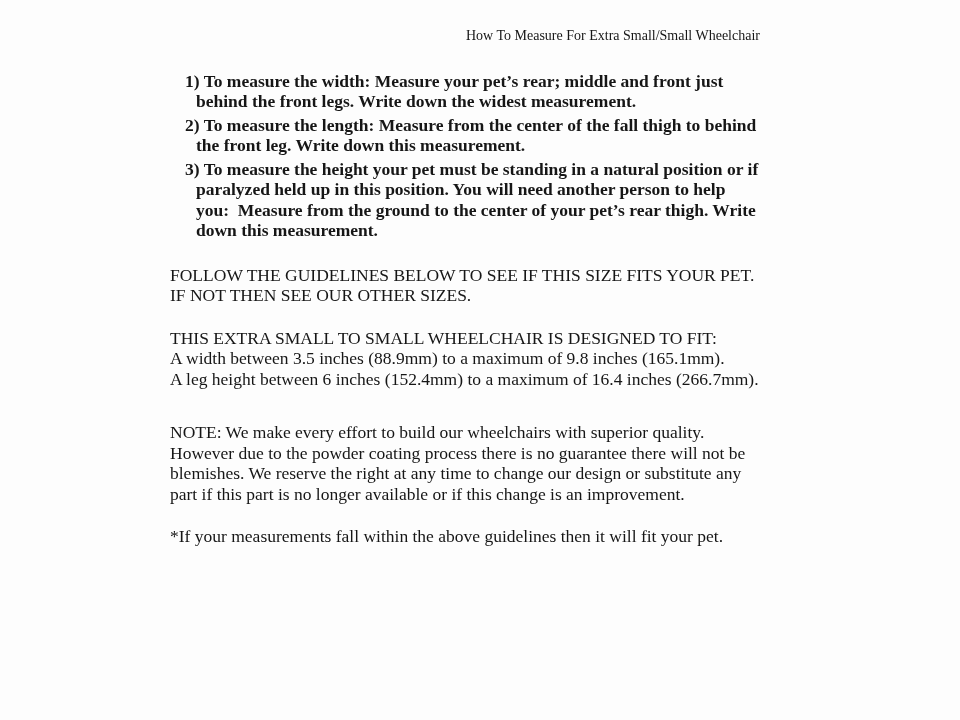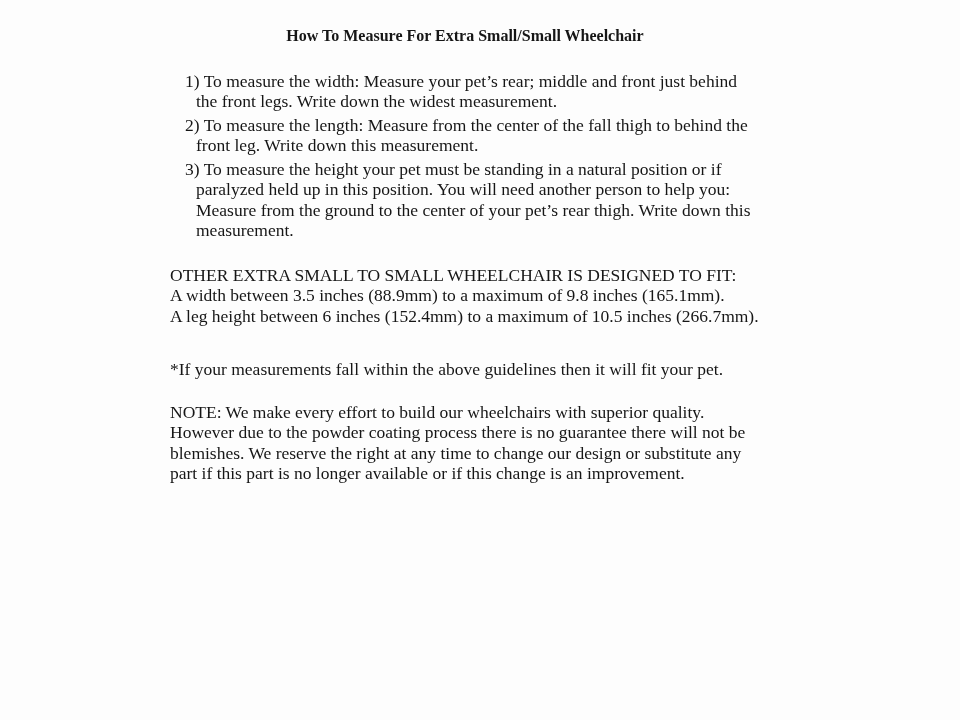--- a/index.html
+++ b/index.html
@@ -18,31 +18,32 @@
     font-size: 17.5px;
     line-height: 20.5px;
   }
   .content {
     position: absolute;
     left: 170px;
     top: 26px;
     width: 590px;
   }
   .doc-title {
-    text-align: center;
+    text-align: right;
     margin: 0 0 24px 0;
-    font-size: 16px;
-    font-weight: bold;
+    font-size: 14px;
+    font-weight: normal;
     line-height: 20.5px;
   }
   .intro {
     margin: 0 0 26px 0;
   }
   .steps {
     margin: 0 0 24px 0;
+    font-weight: bold;
   }
   .step {
     padding-left: 26px;
     text-indent: -11px;
     margin-bottom: 3px;
   }
   .section {
     margin: 0 0 22px 0;
   }
   .section.gap-lg {
@@ -63,25 +64,26 @@
 
     <h1 class="doc-title bound-text">How To Measure For Extra Small/Small Wheelchair</h1>
 
 
     <div class="steps">
       <div class="step"><span class="bound-text">1)</span> <span class="bound-text">To measure the width: Measure your pet’s rear; middle and front just behind the front legs. Write down the widest measurement.</span></div>
       <div class="step"><span class="bound-text">2)</span> <span class="bound-text">To measure the length: Measure from the center of the fall thigh to behind the front leg. Write down this measurement.</span></div>
       <div class="step"><span class="bound-text">3)</span> <span class="bound-text">To measure the height your pet must be standing in a natural position or if paralyzed held up in this position. You will need another person to help you:  Measure from the ground to the center of your pet’s rear thigh. Write down this measurement.</span></div>
     </div>
 
+    <p class="section bound-text">FOLLOW THE GUIDELINES BELOW TO SEE IF THIS SIZE FITS YOUR PET. IF NOT THEN SEE OUR OTHER SIZES.</p>
 
     <div class="section gap-lg">
-      <p class="spec-line bound-text">OTHER EXTRA SMALL TO SMALL WHEELCHAIR IS DESIGNED TO FIT:</p>
+      <p class="spec-line bound-text">THIS EXTRA SMALL TO SMALL WHEELCHAIR IS DESIGNED TO FIT:</p>
       <p class="spec-line bound-text">A width between 3.5 inches (88.9mm) to a maximum of 9.8 inches (165.1mm).</p>
-      <p class="spec-line bound-text">A leg height between 6 inches (152.4mm) to a maximum of 10.5 inches (266.7mm).</p>
+      <p class="spec-line bound-text">A leg height between 6 inches (152.4mm) to a maximum of 16.4 inches (266.7mm).</p>
     </div>
 
+    <p class="section bound-text">NOTE: We make every effort to build our wheelchairs with superior quality. However due to the powder coating process there is no guarantee there will not be blemishes. We reserve the right at any time to change our design or substitute any part if this part is no longer available or if this change is an improvement.</p>
+
     <p class="section bound-text">*If your measurements fall within the above guidelines then it will fit your pet.</p>
-
-    <p class="section bound-text">NOTE: We make every effort to build our wheelchairs with superior quality. However due to the powder coating process there is no guarantee there will not be blemishes. We reserve the right at any time to change our design or substitute any part if this part is no longer available or if this change is an improvement.</p>
 
   </div>
 </div>
 
 </body></html>

